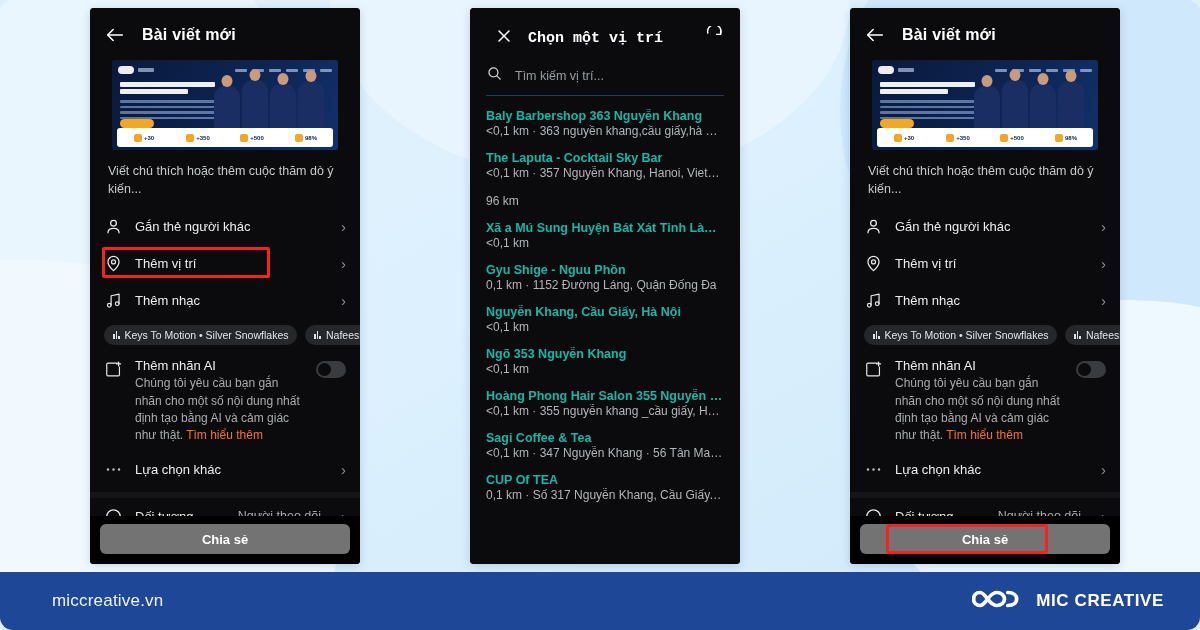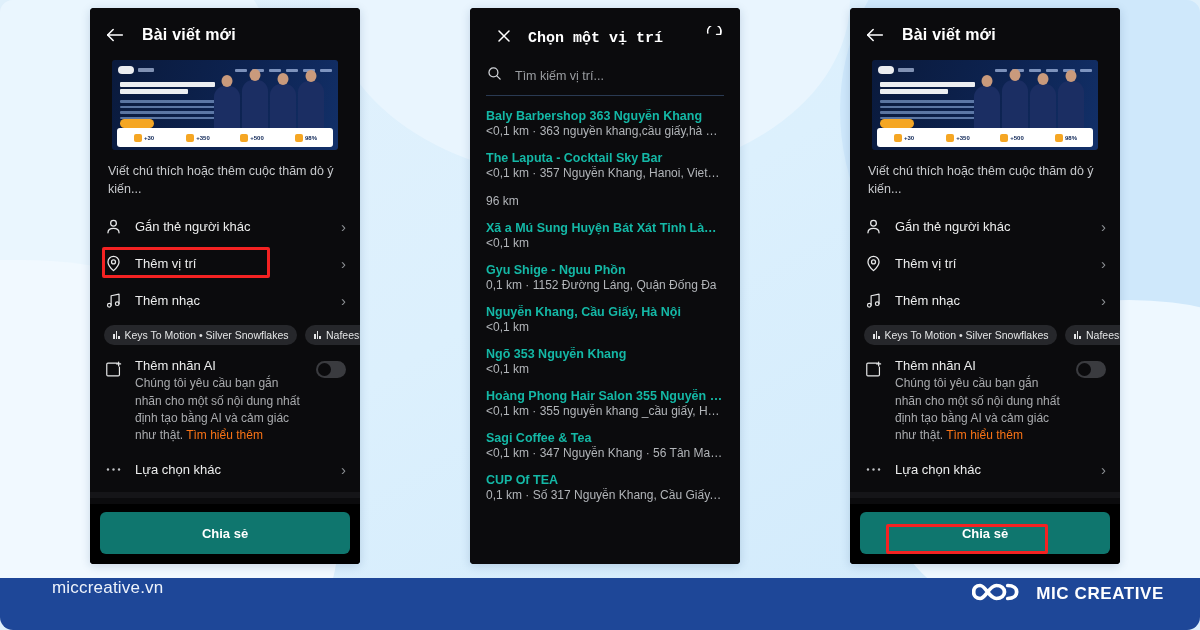--- a/index.html
+++ b/index.html
@@ -143,21 +143,21 @@
     content:""; position:absolute; left:2px; top:2px;
     width:13px; height:13px; border-radius:50%; background:#0b0b0d;
   }
   .divider { height:6px; background:#151518; margin-top:4px; }
 
   .share-bar {
     position:absolute; left:0; right:0; bottom:0;
     padding: 8px 10px 10px 10px; background:#000;
   }
   .share-btn {
-    height:42px; border-radius:6px; background:#0f766e;
+    height:30px; border-radius:6px; background:#737373;
     display:flex; align-items:center; justify-content:center;
     font-size:13px; font-weight:bold; color:#fff;
   }
 
   
   .loc-header {
     display:flex; align-items:center; gap:14px;
     padding: 18px 16px 8px 24px;
     font-family: Liberation Mono, monospace;
   }
@@ -172,22 +172,22 @@
   .loc-list { padding: 7px 16px 0 16px; }
   .loc-item { padding: 6px 0 7px 0; }
   .loc-name { font-size:12.5px; font-weight:bold; color:#14b8a6; white-space:nowrap; overflow:hidden; text-overflow:ellipsis; }
   .loc-meta { font-size:12px; color:#b2b5b9; margin-top:1px; white-space:nowrap; overflow:hidden; text-overflow:ellipsis; }
 
   
   .hl { position:absolute; border:3px solid #f42222; border-radius:2px; pointer-events:none; }
 
   
   .footer {
-    position:absolute; left:0; bottom:0; width:1200px; height:52px;
-    background:#1e4798; display:flex; align-items:flex-start;
+    position:absolute; left:0; bottom:0; width:1200px; height:58px;
+    background:#1e4798; display:flex; align-items:center;
   }
   .footer-url { margin-left:52px; font-size:17px; color:#eef3fb; letter-spacing:.2px; }
   .footer-brand { margin-left:auto; margin-right:36px; display:flex; align-items:center; gap:12px; }
   .footer-name { font-size:17px; font-weight:bold; color:#fff; letter-spacing:.6px; }
 </style>
 </head>
 <body>
 
 <div id="stage">
 

